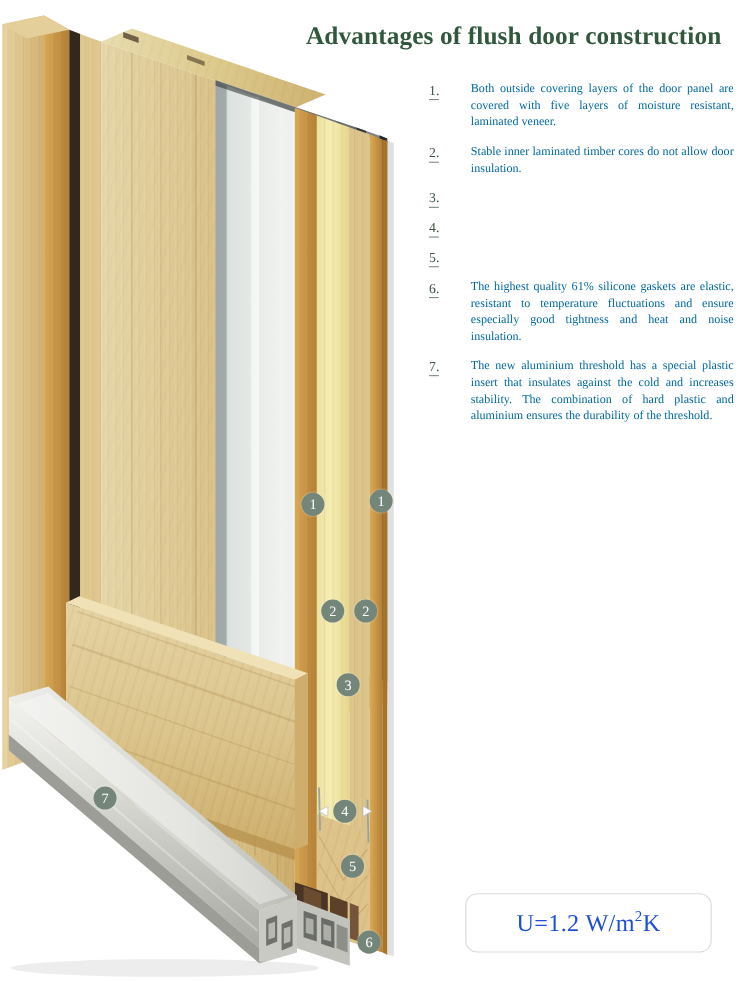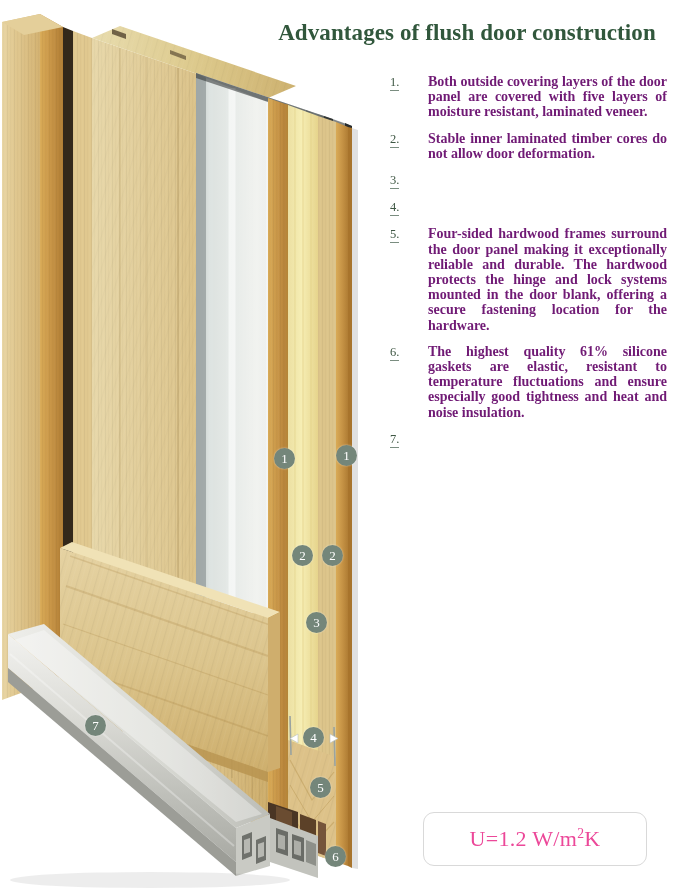--- a/index.html
+++ b/index.html
@@ -88,45 +88,44 @@
     color: #3f5744;
     padding-top: 1px;
     line-height: 15.2px;
   }
   .advantage-number span {
     border-bottom: 1px solid #7a8d80;
     padding-bottom: 1px;
   }
   .advantage-text {
     flex: 1 1 auto;
-    font-size: 14px;
+    font-size: 11px;
     line-height: 15.2px;
-    color: #701a75;
+    color: #0369a1;
     text-align: justify;
     text-justify: inter-word;
     hyphens: none;
-    font-weight: bold;
   }
 
   #u-value-box {
     position: absolute;
     left: 43px;
     top: 812px;
     width: 222px;
     height: 52px;
     border: 1px solid #d9d9d9;
     border-radius: 11px;
     background: #ffffff;
     display: flex;
     align-items: center;
     justify-content: center;
   }
   #u-value-text {
     font-size: 22px;
-    color: #ec4899;
+    color: #1d4ed8;
     font-family: "Liberation Serif", "DejaVu Serif", serif;
     letter-spacing: 0.3px;
   }
   #u-value-text sup {
     font-size: 0.62em;
     vertical-align: super;
     line-height: 0;
   }
 </style>
 </head>
@@ -399,53 +398,53 @@
       <div class="advantage-number">
         <span>1.</span>
       </div>
       <div class="advantage-text">Both outside covering layers of the door panel are covered with five layers of moisture resistant, laminated veneer.</div>
     </div>
 
     <div class="advantage-item">
       <div class="advantage-number">
         <span>2.</span>
       </div>
-      <div class="advantage-text">Stable inner laminated timber cores do not allow door deformation.</div>
+      <div class="advantage-text">Stable inner laminated timber cores do not allow door insulation.</div>
     </div>
 
     <div class="advantage-item">
       <div class="advantage-number">
         <span>3.</span>
       </div>
     </div>
 
     <div class="advantage-item">
       <div class="advantage-number">
         <span>4.</span>
       </div>
     </div>
 
     <div class="advantage-item">
       <div class="advantage-number">
         <span>5.</span>
       </div>
-      <div class="advantage-text">Four-sided hardwood frames surround the door panel making it exceptionally reliable and durable. The hardwood protects the hinge and lock systems mounted in the door blank, offering a secure fastening location for the hardware.</div>
     </div>
 
     <div class="advantage-item">
       <div class="advantage-number">
         <span>6.</span>
       </div>
       <div class="advantage-text">The highest quality 61% silicone gaskets are elastic, resistant to temperature fluctuations and ensure especially good tightness and heat and noise insulation.</div>
     </div>
 
     <div class="advantage-item">
       <div class="advantage-number">
         <span>7.</span>
       </div>
+      <div class="advantage-text">The new aluminium threshold has a special plastic insert that insulates against the cold and increases stability. The combination of hard plastic and aluminium ensures the durability of the threshold.</div>
     </div>
 
   </div>
 
   <div id="u-value-box">
     <div id="u-value-text"><span>U=1.2 W/m</span><sup>2</sup><span>K</span></div>
   </div>
 
 </div>
 

